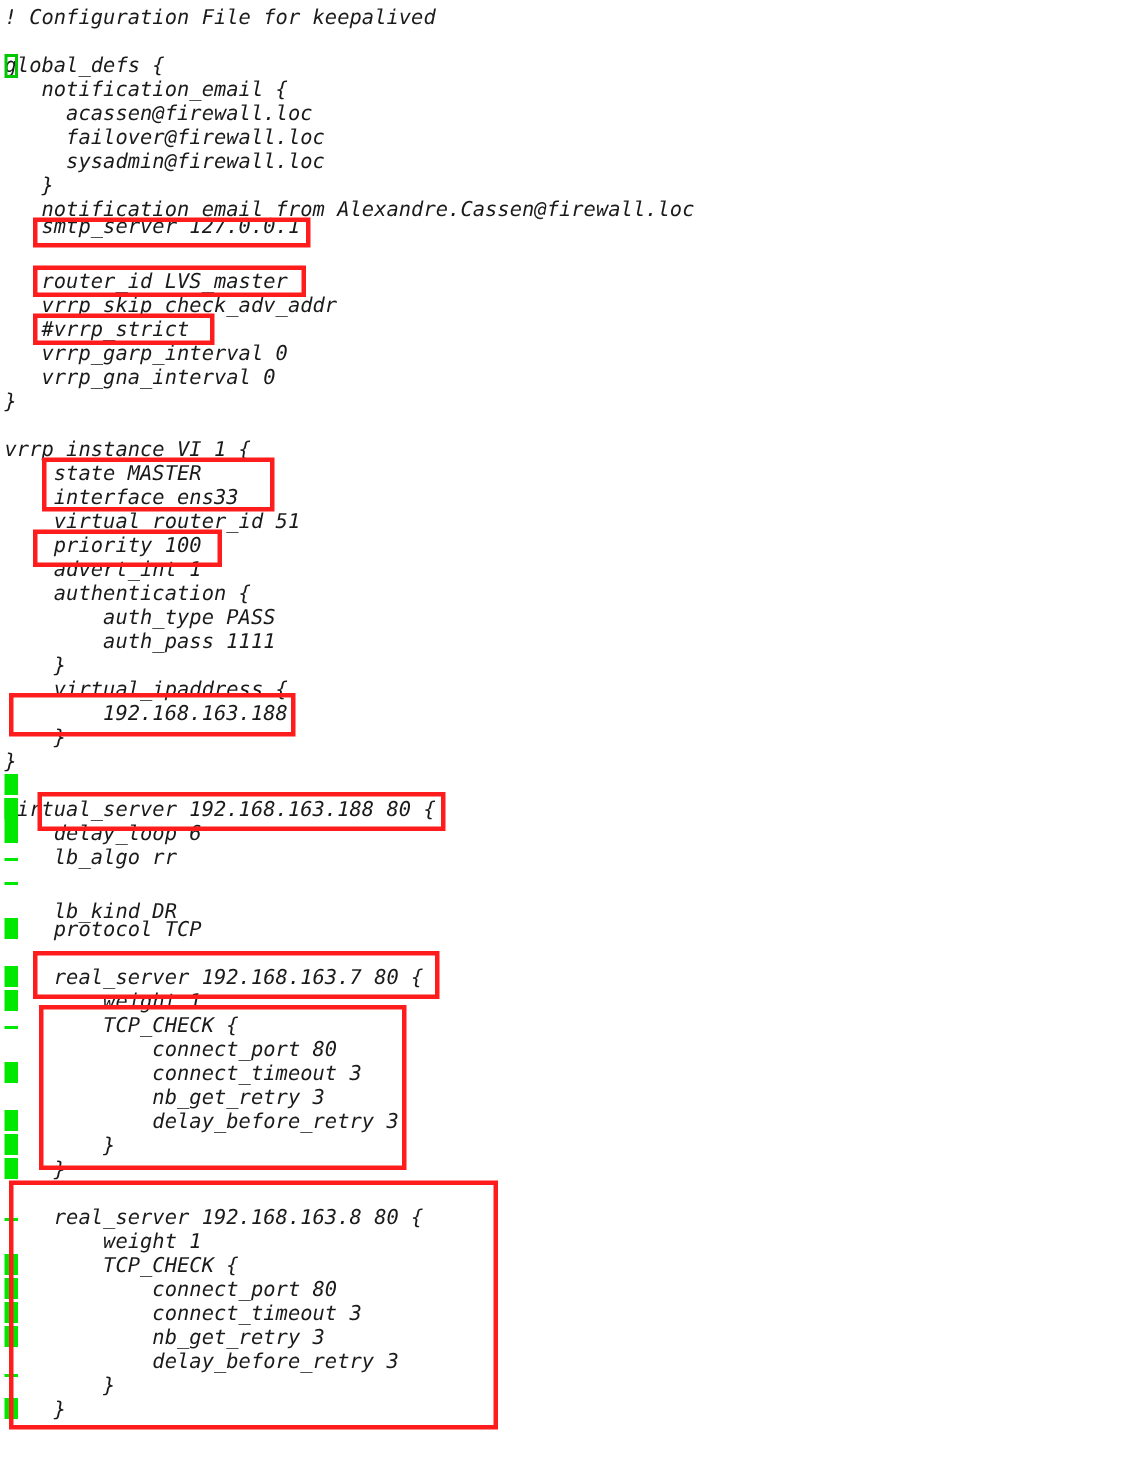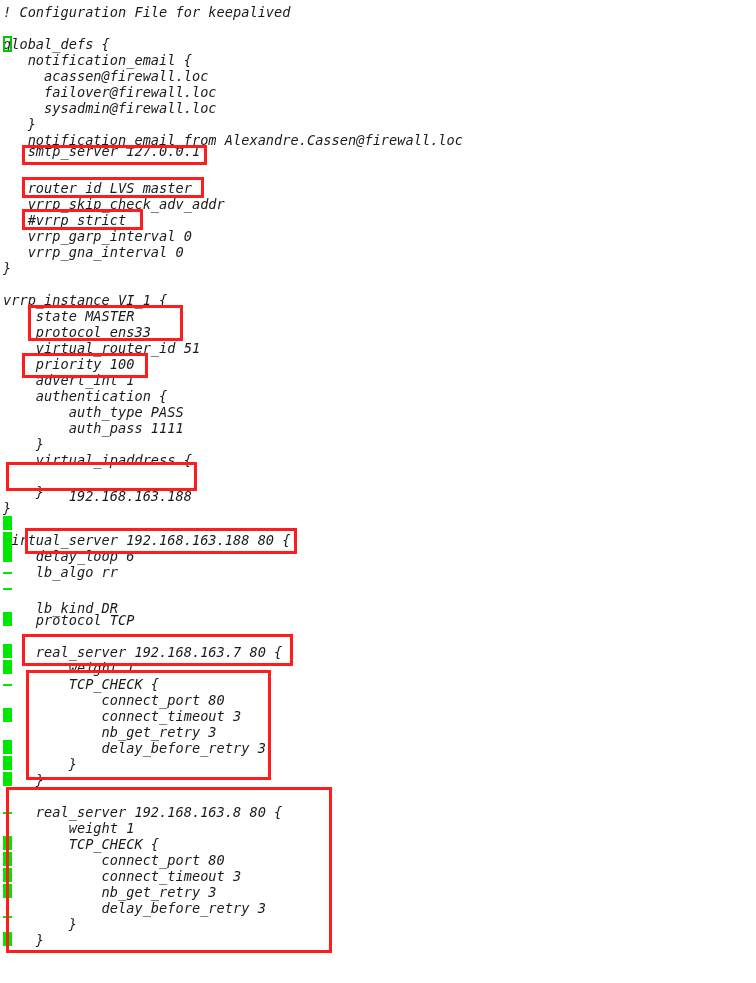--- a/index.html
+++ b/index.html
@@ -126,30 +126,30 @@
       <div class="line" style="top: 143px;">   smtp_server 127.0.0.1</div>
       <div class="line" style="top: 180px;">   router_id LVS_master</div>
       <div class="line" style="top: 196px;">   vrrp_skip_check_adv_addr</div>
       <div class="line" style="top: 212px;">   #vrrp_strict</div>
       <div class="line" style="top: 228px;">   vrrp_garp_interval 0</div>
       <div class="line" style="top: 244px;">   vrrp_gna_interval 0</div>
       <div class="line" style="top: 260px;">}</div>
       <div class="line" style="top: 276px;"></div>
       <div class="line" style="top: 292px;">vrrp_instance VI_1 {</div>
       <div class="line" style="top: 308px;">    state MASTER</div>
-      <div class="line" style="top: 324px;">    protocol ens33</div>
+      <div class="line" style="top: 324px;">    interface ens33</div>
       <div class="line" style="top: 340px;">    virtual_router_id 51</div>
       <div class="line" style="top: 356px;">    priority 100</div>
       <div class="line" style="top: 372px;">    advert_int 1</div>
       <div class="line" style="top: 388px;">    authentication {</div>
       <div class="line" style="top: 404px;">        auth_type PASS</div>
       <div class="line" style="top: 420px;">        auth_pass 1111</div>
       <div class="line" style="top: 436px;">    }</div>
       <div class="line" style="top: 452px;">    virtual_ipaddress {</div>
-      <div class="line" style="top: 468px; margin-top: 20px;">        192.168.163.188</div>
+      <div class="line" style="top: 468px;">        192.168.163.188</div>
       <div class="line" style="top: 484px;">    }</div>
       <div class="line" style="top: 500px;">}</div>
       <div class="line" style="top: 516px;"></div>
       <div class="line" style="top: 532px;">virtual_server 192.168.163.188 80 {</div>
       <div class="line" style="top: 548px;">    delay_loop 6</div>
       <div class="line" style="top: 564px; text-align: center;">    lb_algo rr</div>
       <div class="line" style="top: 580px; margin-top: 20px;">    lb_kind DR</div>
       <div class="line" style="top: 612px;">    protocol TCP</div>
       <div class="line" style="top: 628px;"></div>
       <div class="line" style="top: 644px;">    real_server 192.168.163.7 80 {</div>

